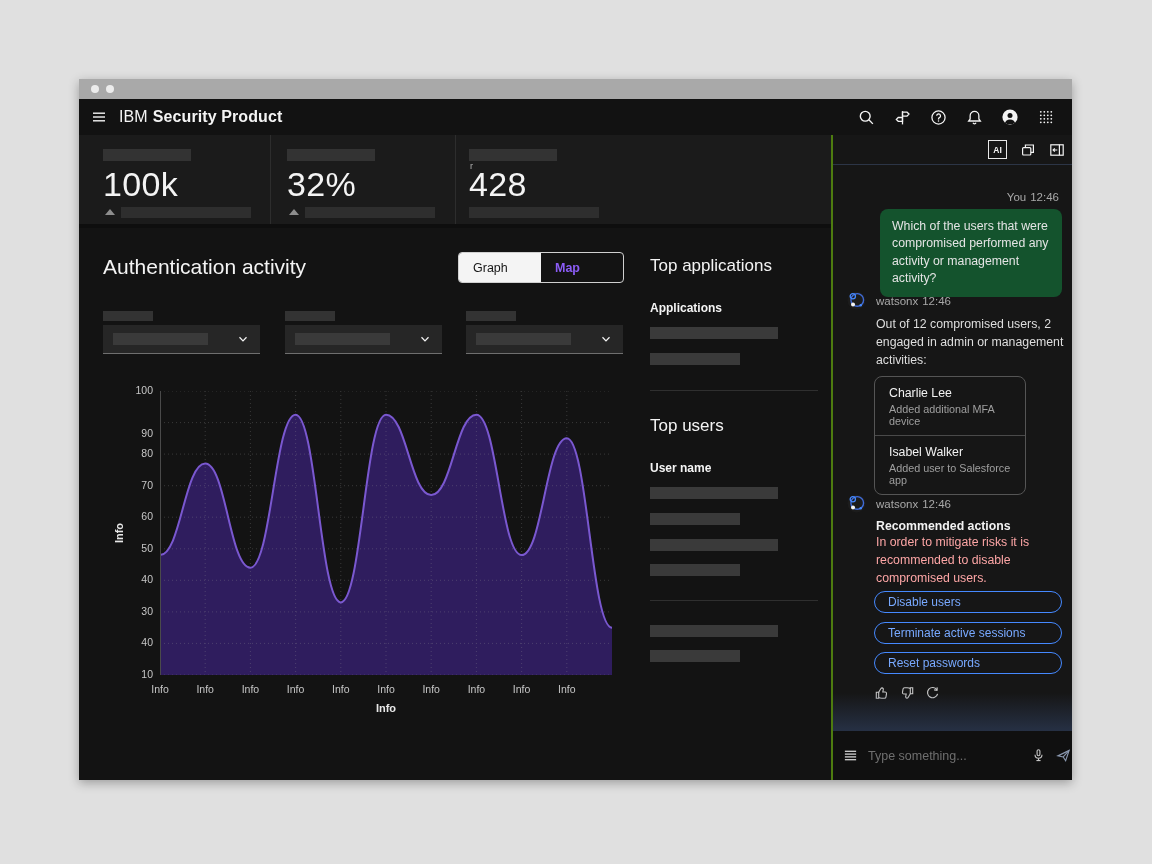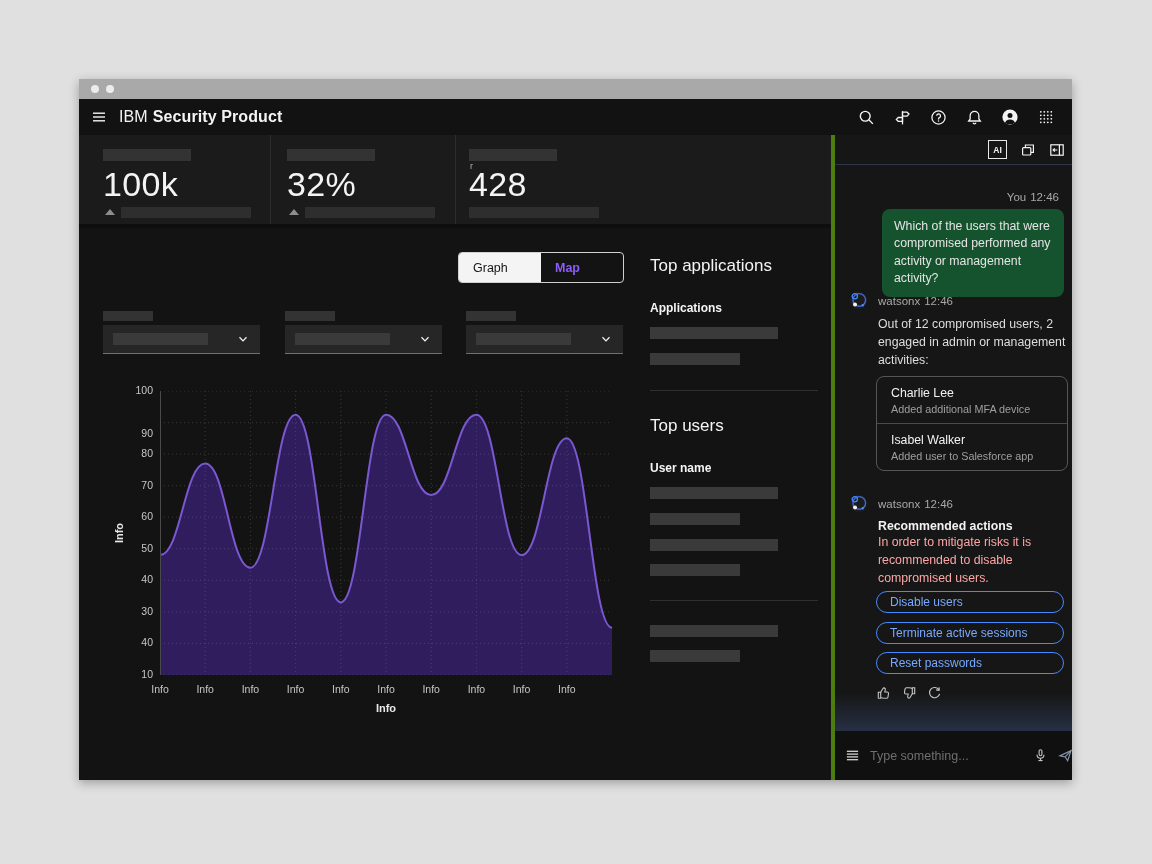--- a/index.html
+++ b/index.html
@@ -10,21 +10,21 @@
   .chrome .dot{position:absolute;top:6px;width:8px;height:8px;border-radius:50%;background:#ececec;}
   .nav{height:36px;background:#121212;display:flex;align-items:center;color:#f4f4f4;}
   .nav .burger{width:40px;height:36px;display:flex;align-items:center;justify-content:center;cursor:pointer;}
   .brand{font-size:16px;letter-spacing:.1px;color:#f4f4f4;}
   .brand .pfx{font-weight:400;margin-right:5px;}
   .brand .bold{font-weight:700;}
   .nav-right{margin-left:auto;display:flex;align-items:center;padding-right:8px;}
   .nav-btn{width:36px;height:36px;display:flex;align-items:center;justify-content:center;cursor:pointer;}
   .body{display:flex;height:645px;}
   .main{position:relative;width:752px;height:645px;background:#131313;overflow:hidden;}
-  .chat{position:relative;width:241px;height:645px;background:#161616;border-left:4px solid #4d7c0f;box-sizing:border-box;overflow:hidden;}
+  .chat{position:relative;width:241px;height:645px;background:#161616;border-left:2px solid #4d7c0f;box-sizing:border-box;overflow:hidden;}
   .abs{position:absolute;}
   .skel{background:#333333;}
   .skel2{background:#2e2e2e;}
   .skel3{background:#3a3a3a;}
   
   .kpi-row{position:absolute;left:0;top:0;width:752px;height:93px;background:#1b1b1b;border-bottom:4px solid #0e0e0e;box-sizing:border-box;display:flex;}
   .kpi{position:relative;height:100%;box-sizing:border-box;}
   .kpi+.kpi{border-left:1px solid #2d2d2d;}
   .kpi-num{position:absolute;font-size:34px;font-weight:300;color:#f4f4f4;letter-spacing:.3px;}
   .kpi-sup{position:absolute;font-size:9px;color:#b0b0b0;}
@@ -174,20 +174,21 @@
             <div class="skel2 abs" style="left:34px;top:72px;width:130px;height:11px"></div>
           </div>
           <div class="kpi" style="width:194px">
             <div class="skel abs" style="left:13px;top:14px;width:88px;height:12px"></div>
             <span class="kpi-sup" style="left:14px;top:26px">r</span>
             <div class="kpi-num" style="left:13px;top:30px">428</div>
             <div class="skel2 abs" style="left:13px;top:72px;width:130px;height:11px"></div>
           </div>
         </div>
 
+        <div class="sec-title abs" style="left:24px;top:120px">Authentication activity</div>
 
         <div class="switcher abs" style="left:379px;top:117px">
           <div class="sw-opt sw-sel">Graph</div>
           <div class="sw-opt sw-uns">Map</div>
         </div>
 
         <div class="skel abs" style="left:24px;top:176px;width:50px;height:10px"></div>
         <div class="dd" style="left:24px;top:190px">
           <div class="skel3" style="width:95px;height:12px"></div>
           <svg width="14" height="14" viewBox="0 0 16 16" fill="none" stroke="#f4f4f4" stroke-width="1.4">
@@ -310,21 +311,21 @@
               <circle cx="5.5" cy="5" r="2.5" stroke="#4589ff" stroke-width="1.2" fill="none"></circle>
               <circle cx="5.7" cy="12.7" r="1.9" fill="#f4f4f4"></circle>
               <circle cx="13" cy="13.4" r="1.2" fill="#4589ff"></circle>
             </svg>
         </div>
         <div class="meta abs" style="left:43px;top:160px">
           <span>watsonx</span><span class="t">12:46</span>
         </div>
         <div class="msg-text abs" style="left:43px;top:181px;width:188px">Out of 12 compromised users, 2 engaged in admin or management activities:</div>
 
-        <div class="card abs" style="left:41px;top:241px;width:192px">
+        <div class="card abs" style="left:41px;top:241px;width:152px">
           <div class="card-item">
             <div class="card-name">Charlie Lee</div>
             <div class="card-detail">Added additional MFA device</div>
           </div>
           <div class="divider"></div>
           <div class="card-item">
             <div class="card-name">Isabel Walker</div>
             <div class="card-detail">Added user to Salesforce app</div>
           </div>
         </div>

